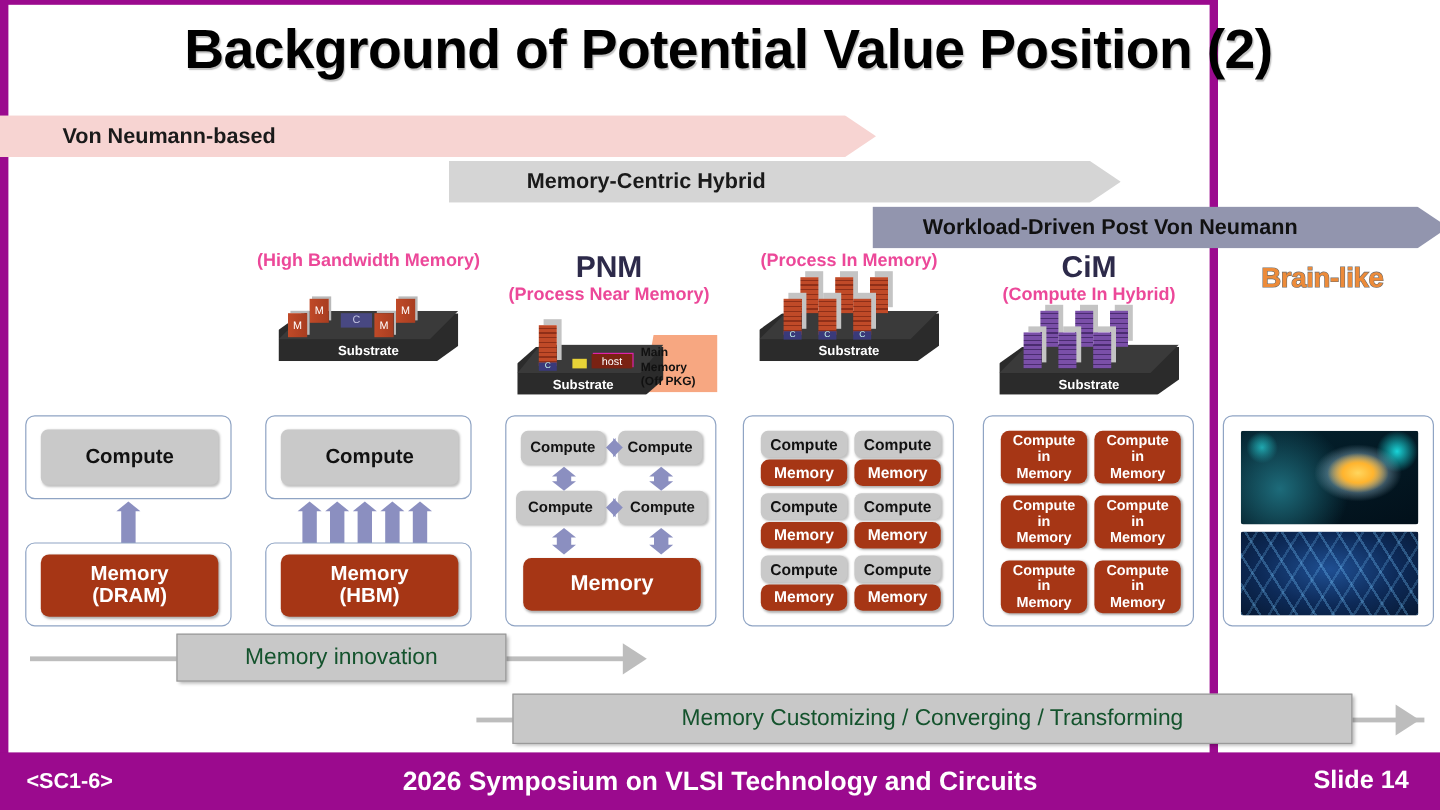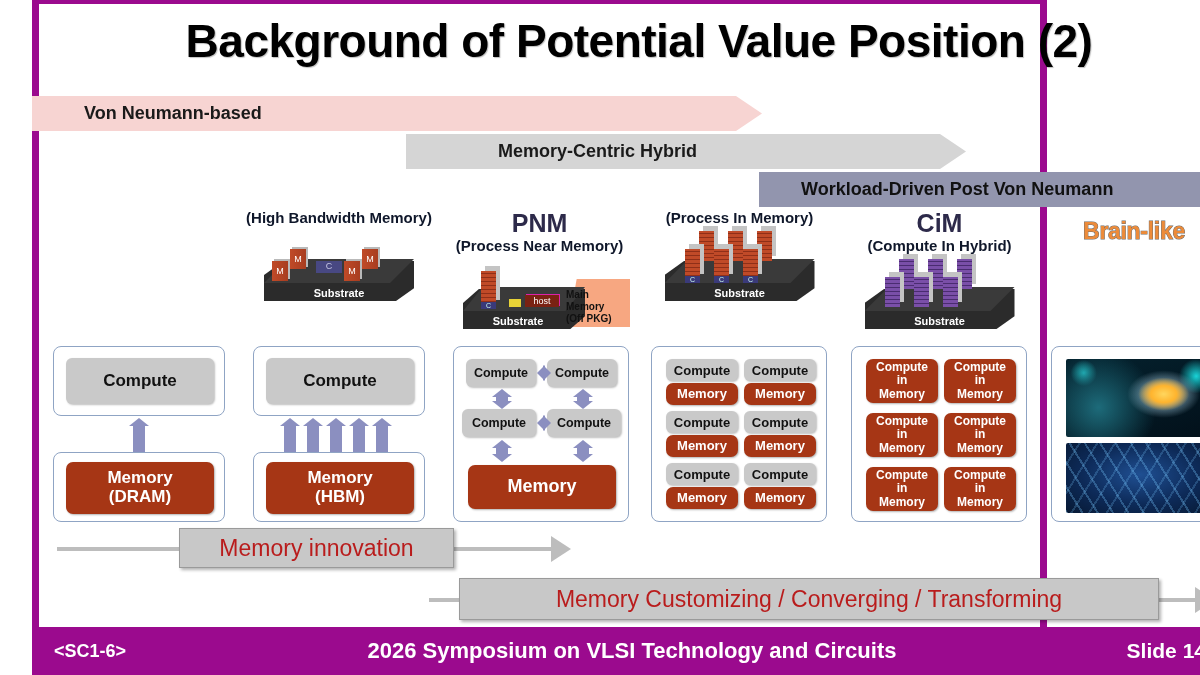--- a/index.html
+++ b/index.html
@@ -9,21 +9,20 @@
     background: #ffffff;
     overflow: hidden;
   }
   #slide {
     position: relative;
     width: 1015px; height: 675px;
     background: #ffffff;
     border-left: 7px solid #9B0A8E;
     border-right: 7px solid #9B0A8E;
     border-top: 4px solid #9B0A8E;
-    margin-left: 32px;
   }
 
   
   #title {
     position: absolute; left: 0; top: 10px; width: 1200px;
     text-align: center;
     font-size: 46px; font-weight: bold; color: #000000;
     letter-spacing: -0.5px;
     text-shadow: 1px 1px 1px rgba(0,0,0,0.25);
   }
@@ -39,39 +38,39 @@
   #banner0 {
     left: -7px; top: 92px; width: 730px; height: 35px;
     background: #F7D4D2;
     clip-path: polygon(0 0, calc(100% - 26px) 0, 100% 50%, calc(100% - 26px) 100%, 0 100%);
     padding-left: 52px;
   }
   #banner1 {
     left: 367px; top: 130px; width: 560px; height: 35px;
     background: #D5D5D5;
     clip-path: polygon(0 0, calc(100% - 26px) 0, 100% 50%, calc(100% - 26px) 100%, 0 100%);
-    padding-left: 92px;
+    padding-left: 65px;
   }
   #banner2 {
     left: 720px; top: 168px; width: 480px; height: 35px;
     background: #9295AE;
     clip-path: polygon(0 0, calc(100% - 26px) 0, 100% 50%, calc(100% - 26px) 100%, 0 100%);
     padding-left: 42px;
     color: #111;
   }
 
   
   .col { position: absolute; top: 205px; }
   .col-head { text-align: center; }
   .col-abbr {
     font-size: 25px; font-weight: bold; color: #2D2A4A;
     line-height: 28px;
   }
   .col-full {
-    font-size: 15px; font-weight: bold; color: #0f172a;
+    font-size: 15px; font-weight: bold; color: #ec4899;
     line-height: 18px; white-space: nowrap;
   }
   .col-current-label {
     font-size: 25px; color: #2D2A4A; font-weight: normal;
     text-align: center; line-height: 28px; padding-top: 11px;
   }
   .brain-like {
     font-size: 23px; font-weight: bold; color: #ED8B39;
     text-align: center; padding-top: 9px;
     -webkit-text-stroke: 1px #6b6b6b;
@@ -186,21 +185,21 @@
   .flowline { position: absolute; height: 4px; background: #BDBDBD; }
   .flowhead {
     position: absolute; width: 0; height: 0;
     border-top: 13px solid transparent; border-bottom: 13px solid transparent;
     border-left: 20px solid #BDBDBD;
   }
   .flowbox {
     position: absolute;
     background: #C8C8C8; border: 1px solid #9a9a9a;
     display: flex; align-items: center; justify-content: center;
-    color: #b91c1c; font-size: 23px;
+    color: #14532d; font-size: 19px;
     box-shadow: 2px 2px 3px rgba(0,0,0,.3);
   }
 
   
   .bio-img { position: absolute; border-radius: 2px; overflow: hidden; }
   .bio1 {
     background:
       radial-gradient(ellipse 40px 26px at 66% 45%, #ffd65e 0%, #ffb42e 32%, rgba(0,0,0,0) 64%),
       radial-gradient(ellipse 52px 34px at 66% 45%, #bfe9ff 0%, rgba(20,60,90,0) 70%),
       radial-gradient(circle at 22% 62%, #1d6b7a 0%, rgba(0,0,0,0) 46%),

